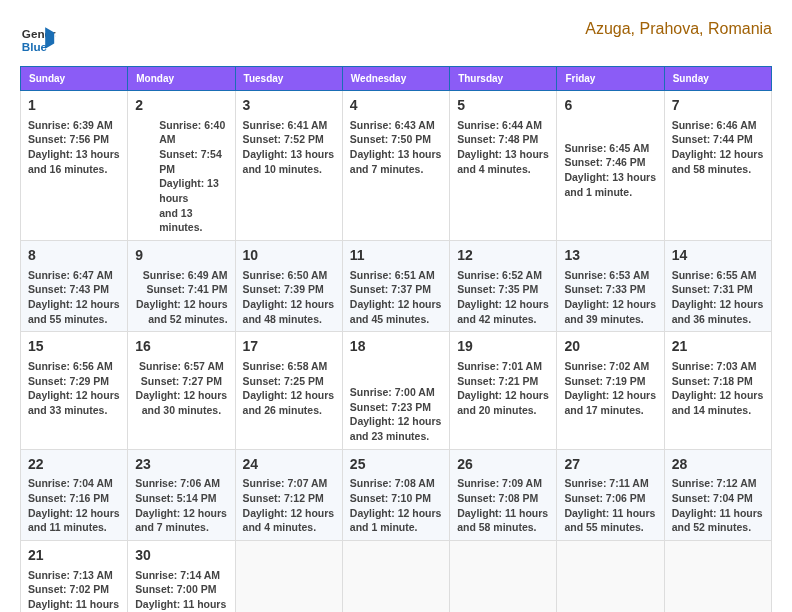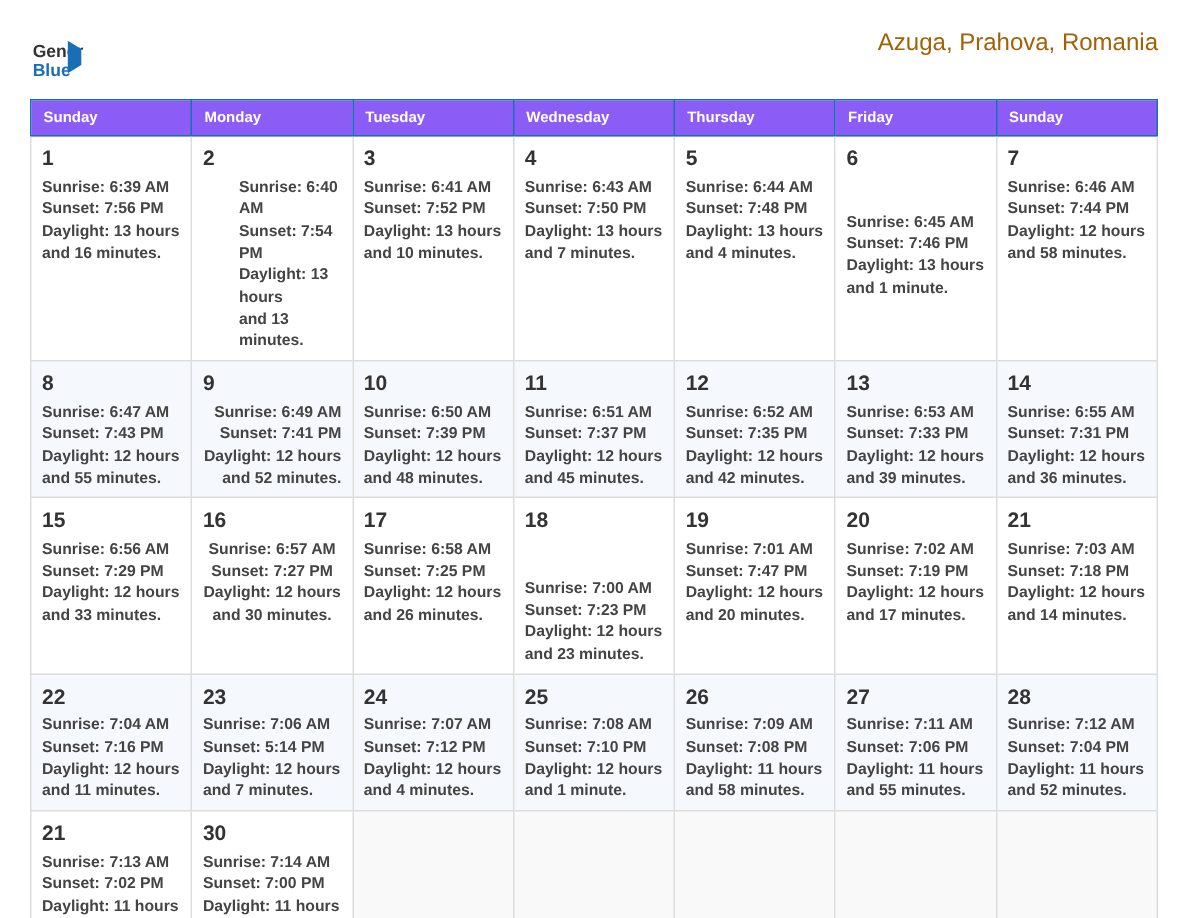--- a/index.html
+++ b/index.html
@@ -235,21 +235,21 @@
         <td>
           <span class="day-num">18</span>
           <div class="day-info" style="white-space: pre-line; margin-top: 28px;">Sunrise: 7:00 AM
 Sunset: 7:23 PM
 Daylight: 12 hours
 and 23 minutes.</div>
         </td>
         <td>
           <span class="day-num">19</span>
           <div class="day-info" style="white-space: pre-line;">Sunrise: 7:01 AM
-Sunset: 7:47 PM
+Sunset: 7:21 PM
 Daylight: 12 hours
 and 20 minutes.</div>
         </td>
         <td>
           <span class="day-num">20</span>
           <div class="day-info" style="white-space: pre-line;">Sunrise: 7:02 AM
 Sunset: 7:19 PM
 Daylight: 12 hours
 and 17 minutes.</div>
         </td>

